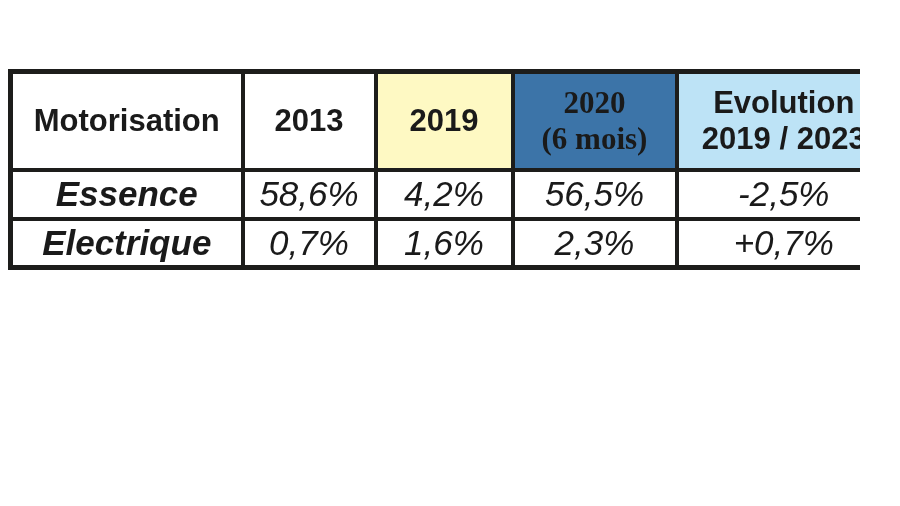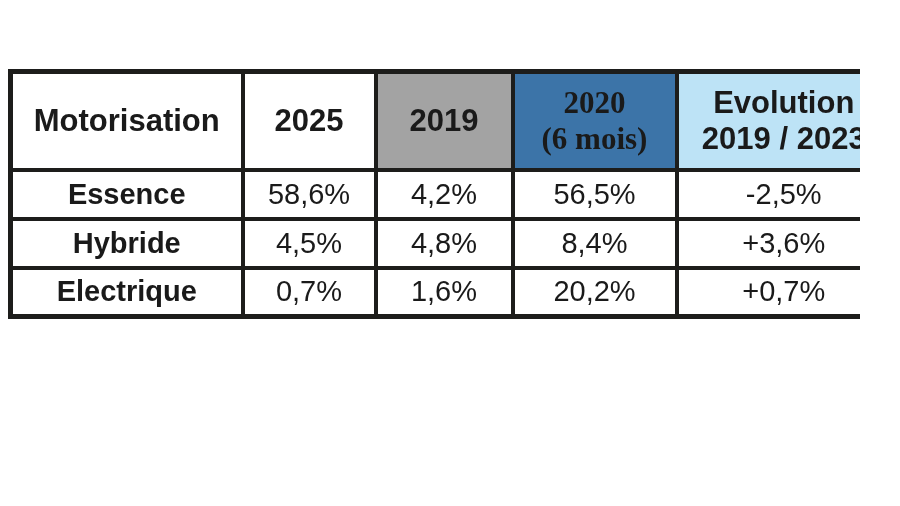--- a/index.html
+++ b/index.html
@@ -31,77 +31,71 @@
     overflow: hidden;
   }
   .moto tr.h-row  { height: 98px; }
   .moto tr.d-row  { height: 49px; }
   .moto th {
     font-weight: bold;
     font-size: 31px;
     line-height: 1.15;
   }
   .moto td {
-    font-size: 29px;
+    font-size: 35px;
     font-weight: normal;
+    font-style: italic;
   }
   .moto td.rowlabel {
     font-weight: bold;
   }
-  .bg-2019 { background: #a3a3a3; color: #ffffff; }
+  .bg-2019 { background: #fef9c3; color: #ffffff; }
   .bg-2020 { background: #3C74A8; color: #E9F3FA; font-family: Liberation Serif, serif; }
   .bg-evo  { background: #BDE3F6; color: #1a1a1a; margin-left: 33px; }
 </style>
 </head>
 <body>
 
 <div class="canvas">
   <table class="moto">
     <colgroup>
       <col style="width:232px">
       <col style="width:133px">
       <col style="width:137px">
       <col style="width:164px">
       <col style="width:215px">
     </colgroup>
     <tbody>
         <tr class="h-row">
       <th>Motorisation</th>
-      <th>2025</th>
+      <th>2013</th>
       <th class="bg-2019">2019</th>
       <th class="bg-2020">
         <div>2020</div>
         <div>(6 mois)</div>
       </th>
       <th class="bg-evo">
         <div>Evolution</div>
         <div>2019 / 2023</div>
       </th>
     </tr>
 
     <tr class="d-row">
       <td class="rowlabel">Essence</td>
       <td>58,6%</td>
       <td>4,2%</td>
       <td>56,5%</td>
       <td>-2,5%</td>
     </tr>
 
 
-    <tr class="d-row">
-      <td class="rowlabel">Hybride</td>
-      <td>4,5%</td>
-      <td>4,8%</td>
-      <td>8,4%</td>
-      <td>+3,6%</td>
-    </tr>
 
     <tr class="d-row">
       <td class="rowlabel">Electrique</td>
       <td>0,7%</td>
       <td>1,6%</td>
-      <td>20,2%</td>
+      <td>2,3%</td>
       <td>+0,7%</td>
     </tr>
 
   </tbody>
     </table>
 </div>
 
 </body></html>

